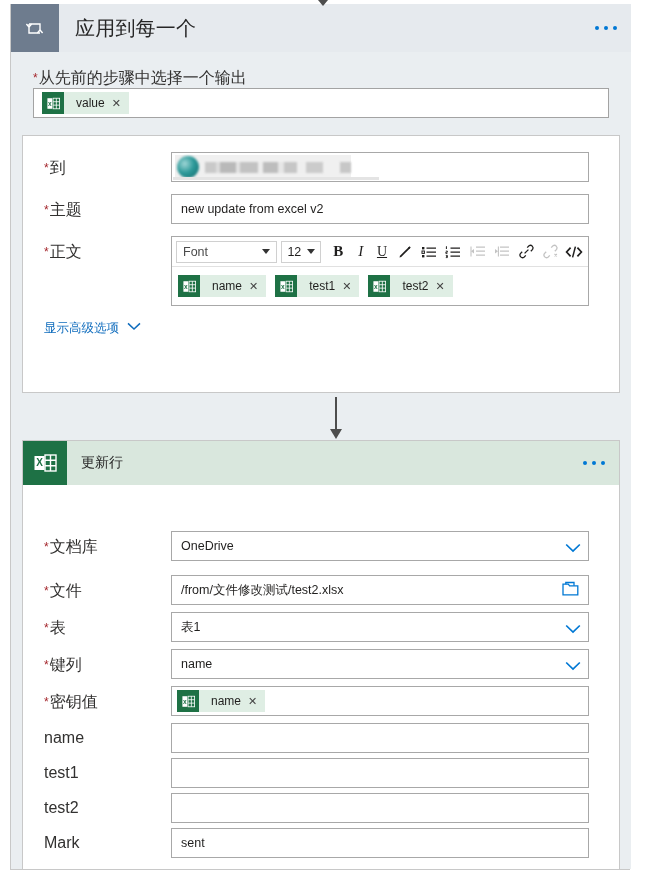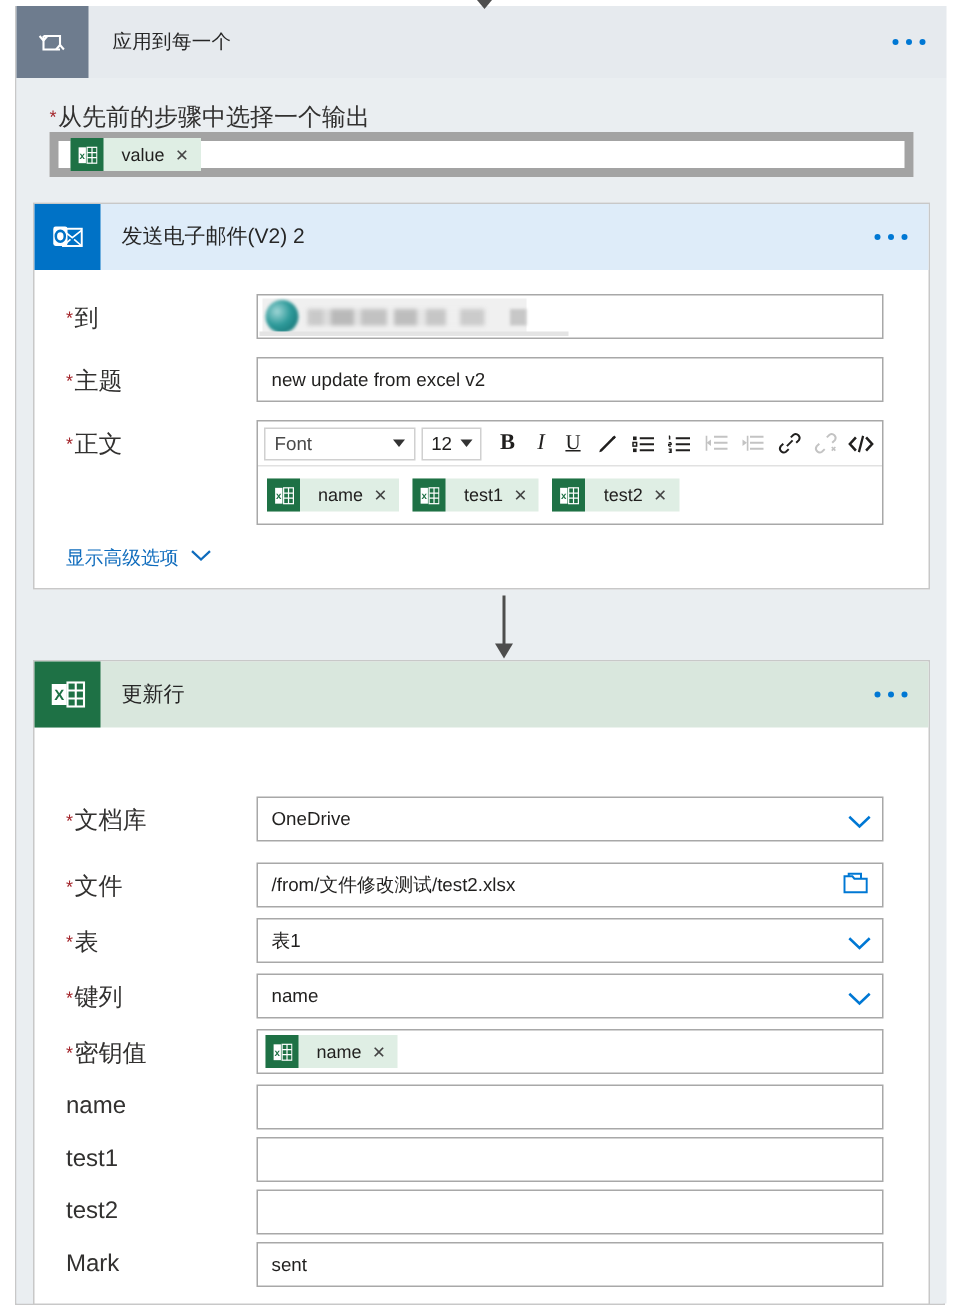--- a/index.html
+++ b/index.html
@@ -34,39 +34,39 @@
   .scope-header {
     position:absolute; left:0; top:0; height:48px; width:620px;
     background:#e6eaee;
     display:flex; align-items:center;
   }
   .scope-icon {
     width:48px; height:48px; background:#6e7c8e;
     display:flex; align-items:center; justify-content:center; flex:0 0 48px;
   }
   .scope-title {
-    margin-left:16px; font-size:13px; color:#262626; letter-spacing:.2px;
+    margin-left:16px; font-size:20px; color:#262626; letter-spacing:.2px;
   }
   .ellipsis {
     position:absolute; right:14px; top:50%; transform:translateY(-50%);
     display:flex; gap:5px; cursor:pointer;
   }
   .ellipsis i { width:4px;height:4px;border-radius:50%;background:#0078d4;display:block; }
 
   .scope-body { position:absolute; left:0; top:48px; width:620px; bottom:0; background:#eaeef1; }
 
   
   .req { color:#a4262c; font-size:12px; margin-right:1px; position:relative; top:-1px;}
   .field-label { font-size:16px; color:#323130; white-space:nowrap; }
 
   
   .scope-field-label { position:absolute; left:22px; top:16px; }
   .scope-input {
     position:absolute; left:22px; top:36px; width:576px; height:30px;
-    background:#fff; border:6px solid #a3a3a3; display:flex; align-items:center; padding-left:8px;
+    background:#fff; border:1px solid #a3a3a3; display:flex; align-items:center; padding-left:8px;
   }
 
   
   .chip { display:inline-flex; align-items:center; height:22px; background:#dfeee4; }
   .chip-ico { width:22px;height:22px;background:#1e7145;display:flex;align-items:center;justify-content:center;flex:0 0 22px;}
   .chip-text { font-size:12px; color:#201f1e; padding:0 7px 0 12px; }
   .chip-x { font-size:11px; color:#444; padding-right:8px; cursor:pointer; }
 
   
   .card {
@@ -174,37 +174,20 @@
               <path d="M7.5 5.8 H15.5 M7.5 10 H15.5 M11.5 1.5 V14.5" stroke="#fff" stroke-width="1"></path>
             </svg>
           </span>
           <span class="chip-text">value</span>
           <span class="chip-x">✕</span>
         </span>
       </div>
 
       <div class="card" style="left:11px; top:83px; width:598px; height:258px;">
 
-        <div class="card-header mail">
-          <div class="card-icon mail">
-            <svg width="24" height="24" viewBox="0 0 24 24">
-              <rect x="9" y="6.5" width="12.5" height="11.5" fill="none" stroke="#fff" stroke-width="1.3"></rect>
-              <path d="M9 7.6 L15.2 12.4 L21.4 7.6" fill="none" stroke="#fff" stroke-width="1.2"></path>
-              <path d="M9 18 L14 13.6 M21.5 18 L16.4 13.6" fill="none" stroke="#fff" stroke-width="1.1"></path>
-              <rect x="2.5" y="5" width="9.5" height="13" rx="1.6" fill="#fff"></rect>
-              <ellipse cx="7.2" cy="11.5" rx="3" ry="3.6" fill="none" stroke="#0072c6" stroke-width="1.7"></ellipse>
-            </svg>
-          </div>
-          <div class="card-title">发送电子邮件(V2) 2</div>
-          <div class="ellipsis">
-              <i></i>
-              <i></i>
-              <i></i>
-            </div>
-        </div>
 
         <div class="card-body" style="height:214px;">
 
           <div class="row" style="top:14px;">
             <div class="lab">
               <span class="req">*</span><span class="field-label">到</span>
             </div>
             <div class="ctrl" style="padding-left:3px; position:absolute;">
               <span class="redact-chip">
                 <span class="redact-av"></span>

